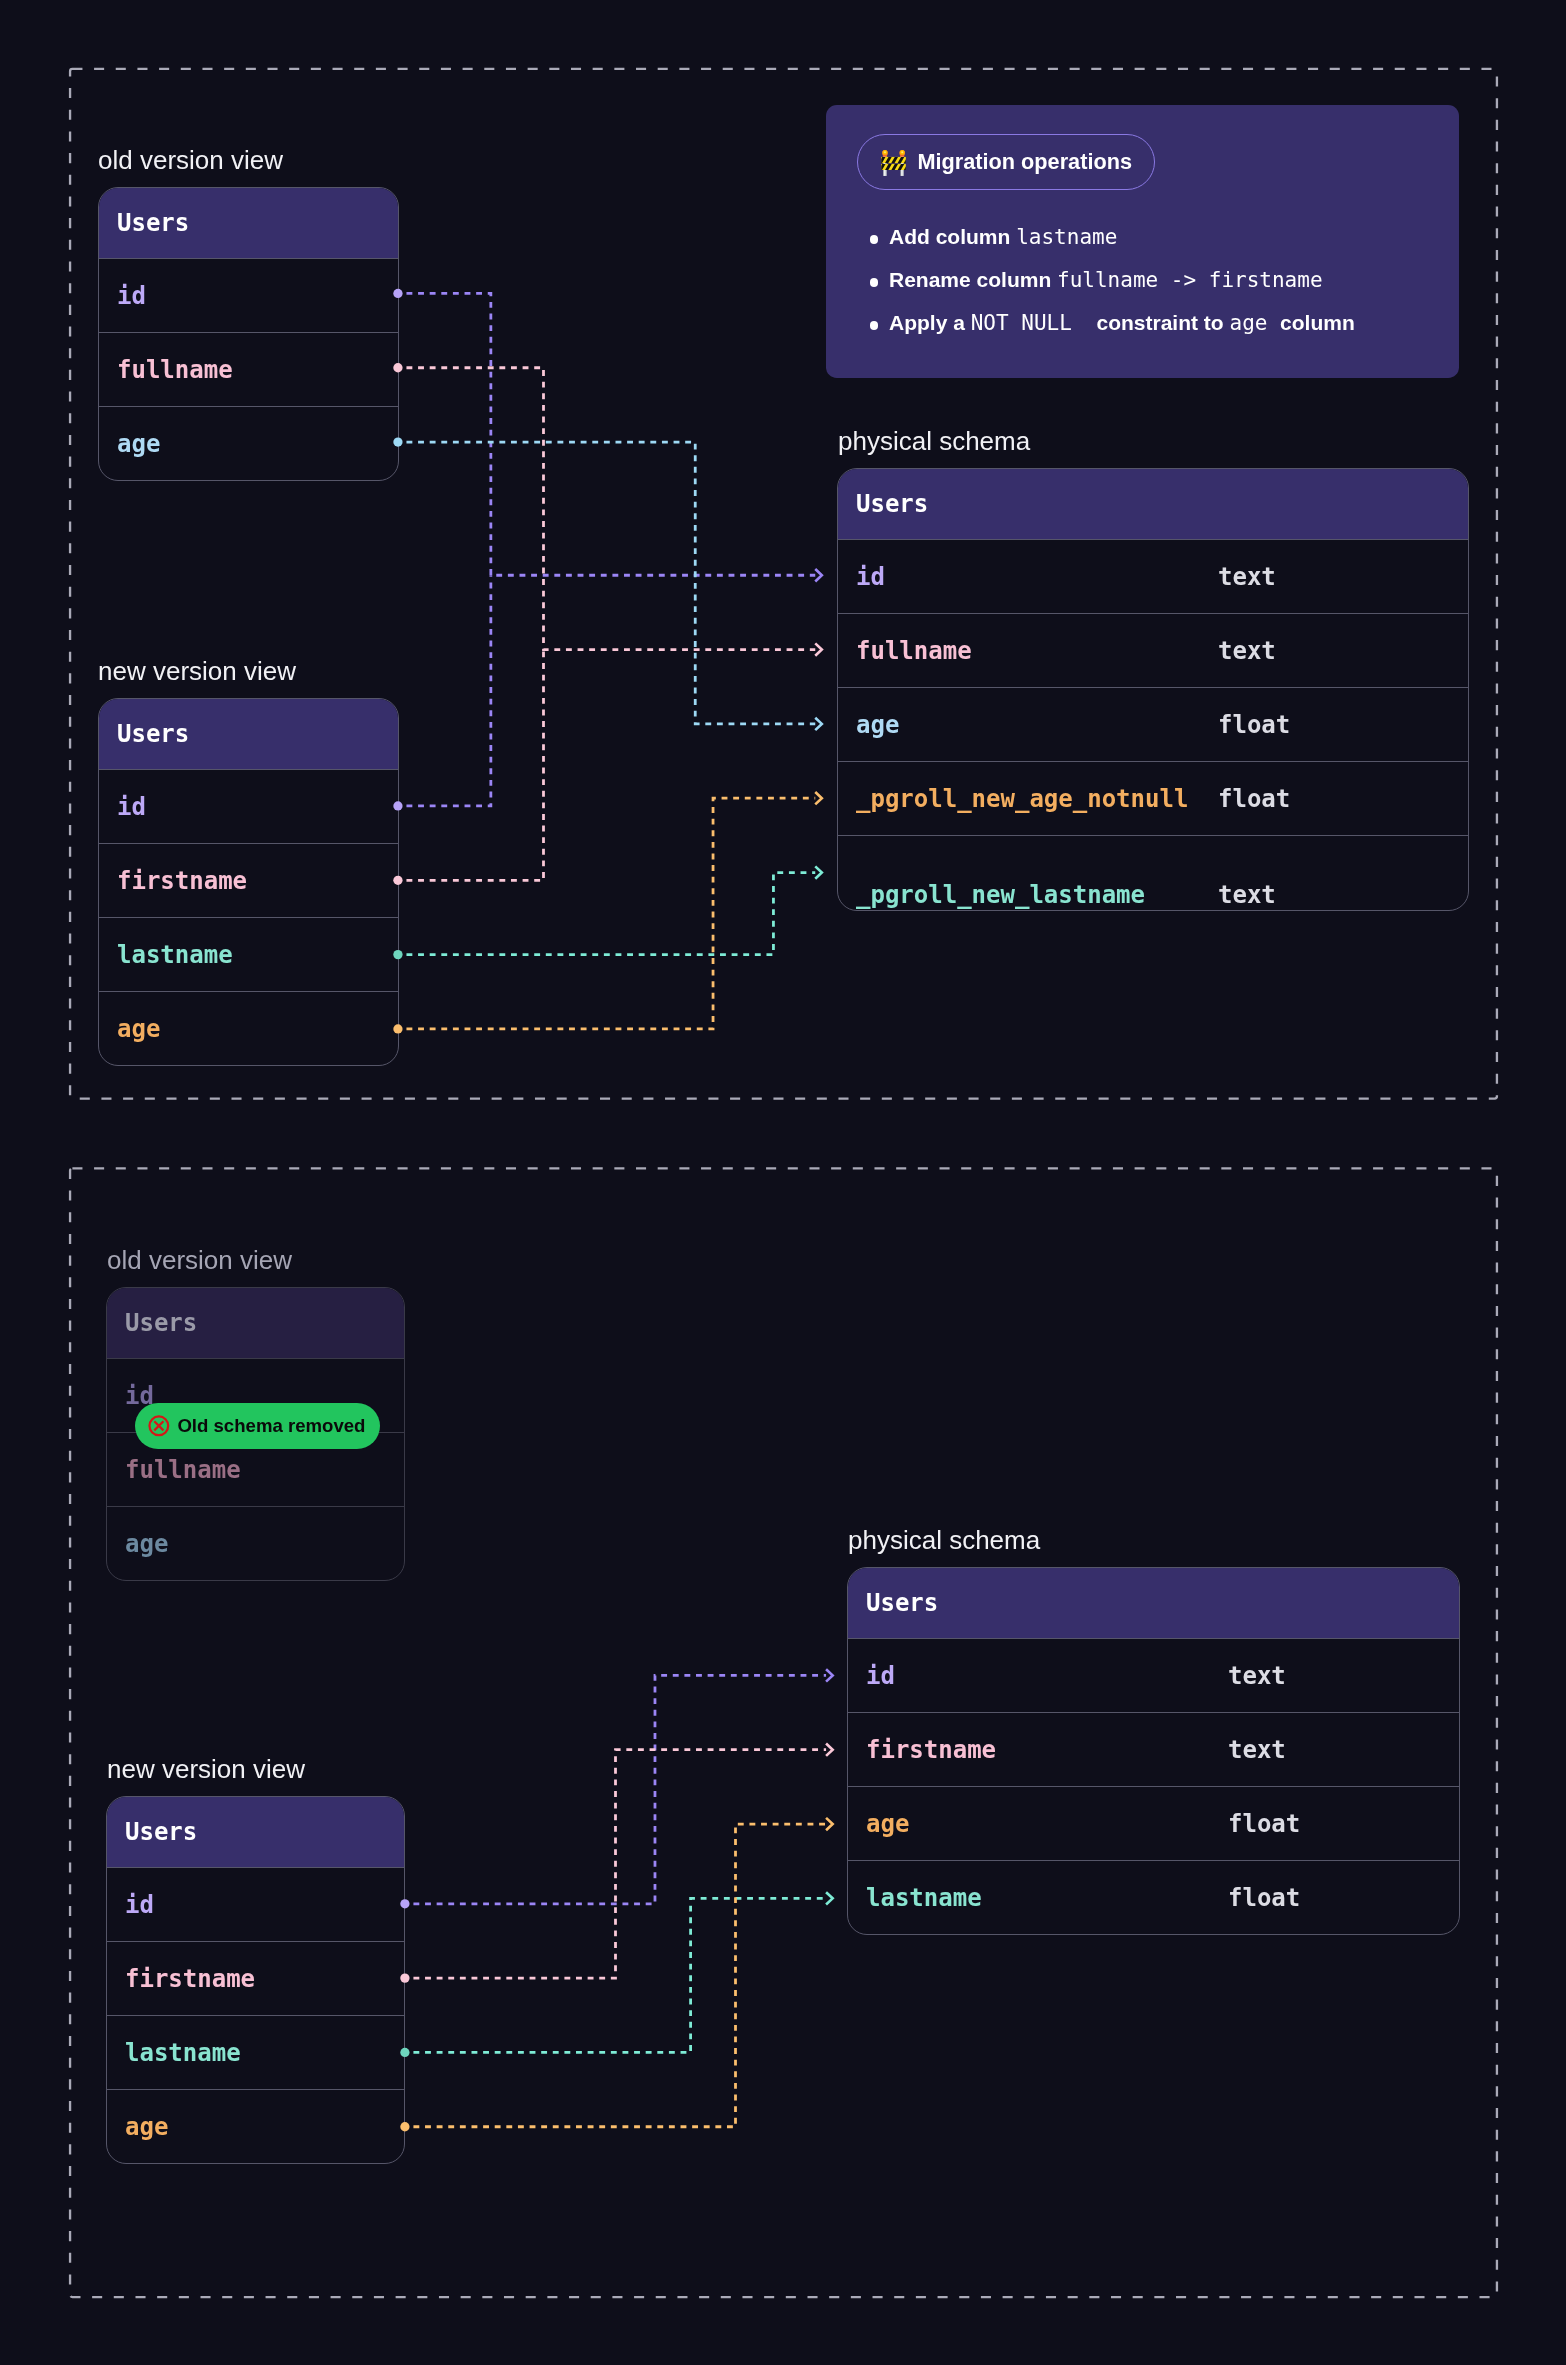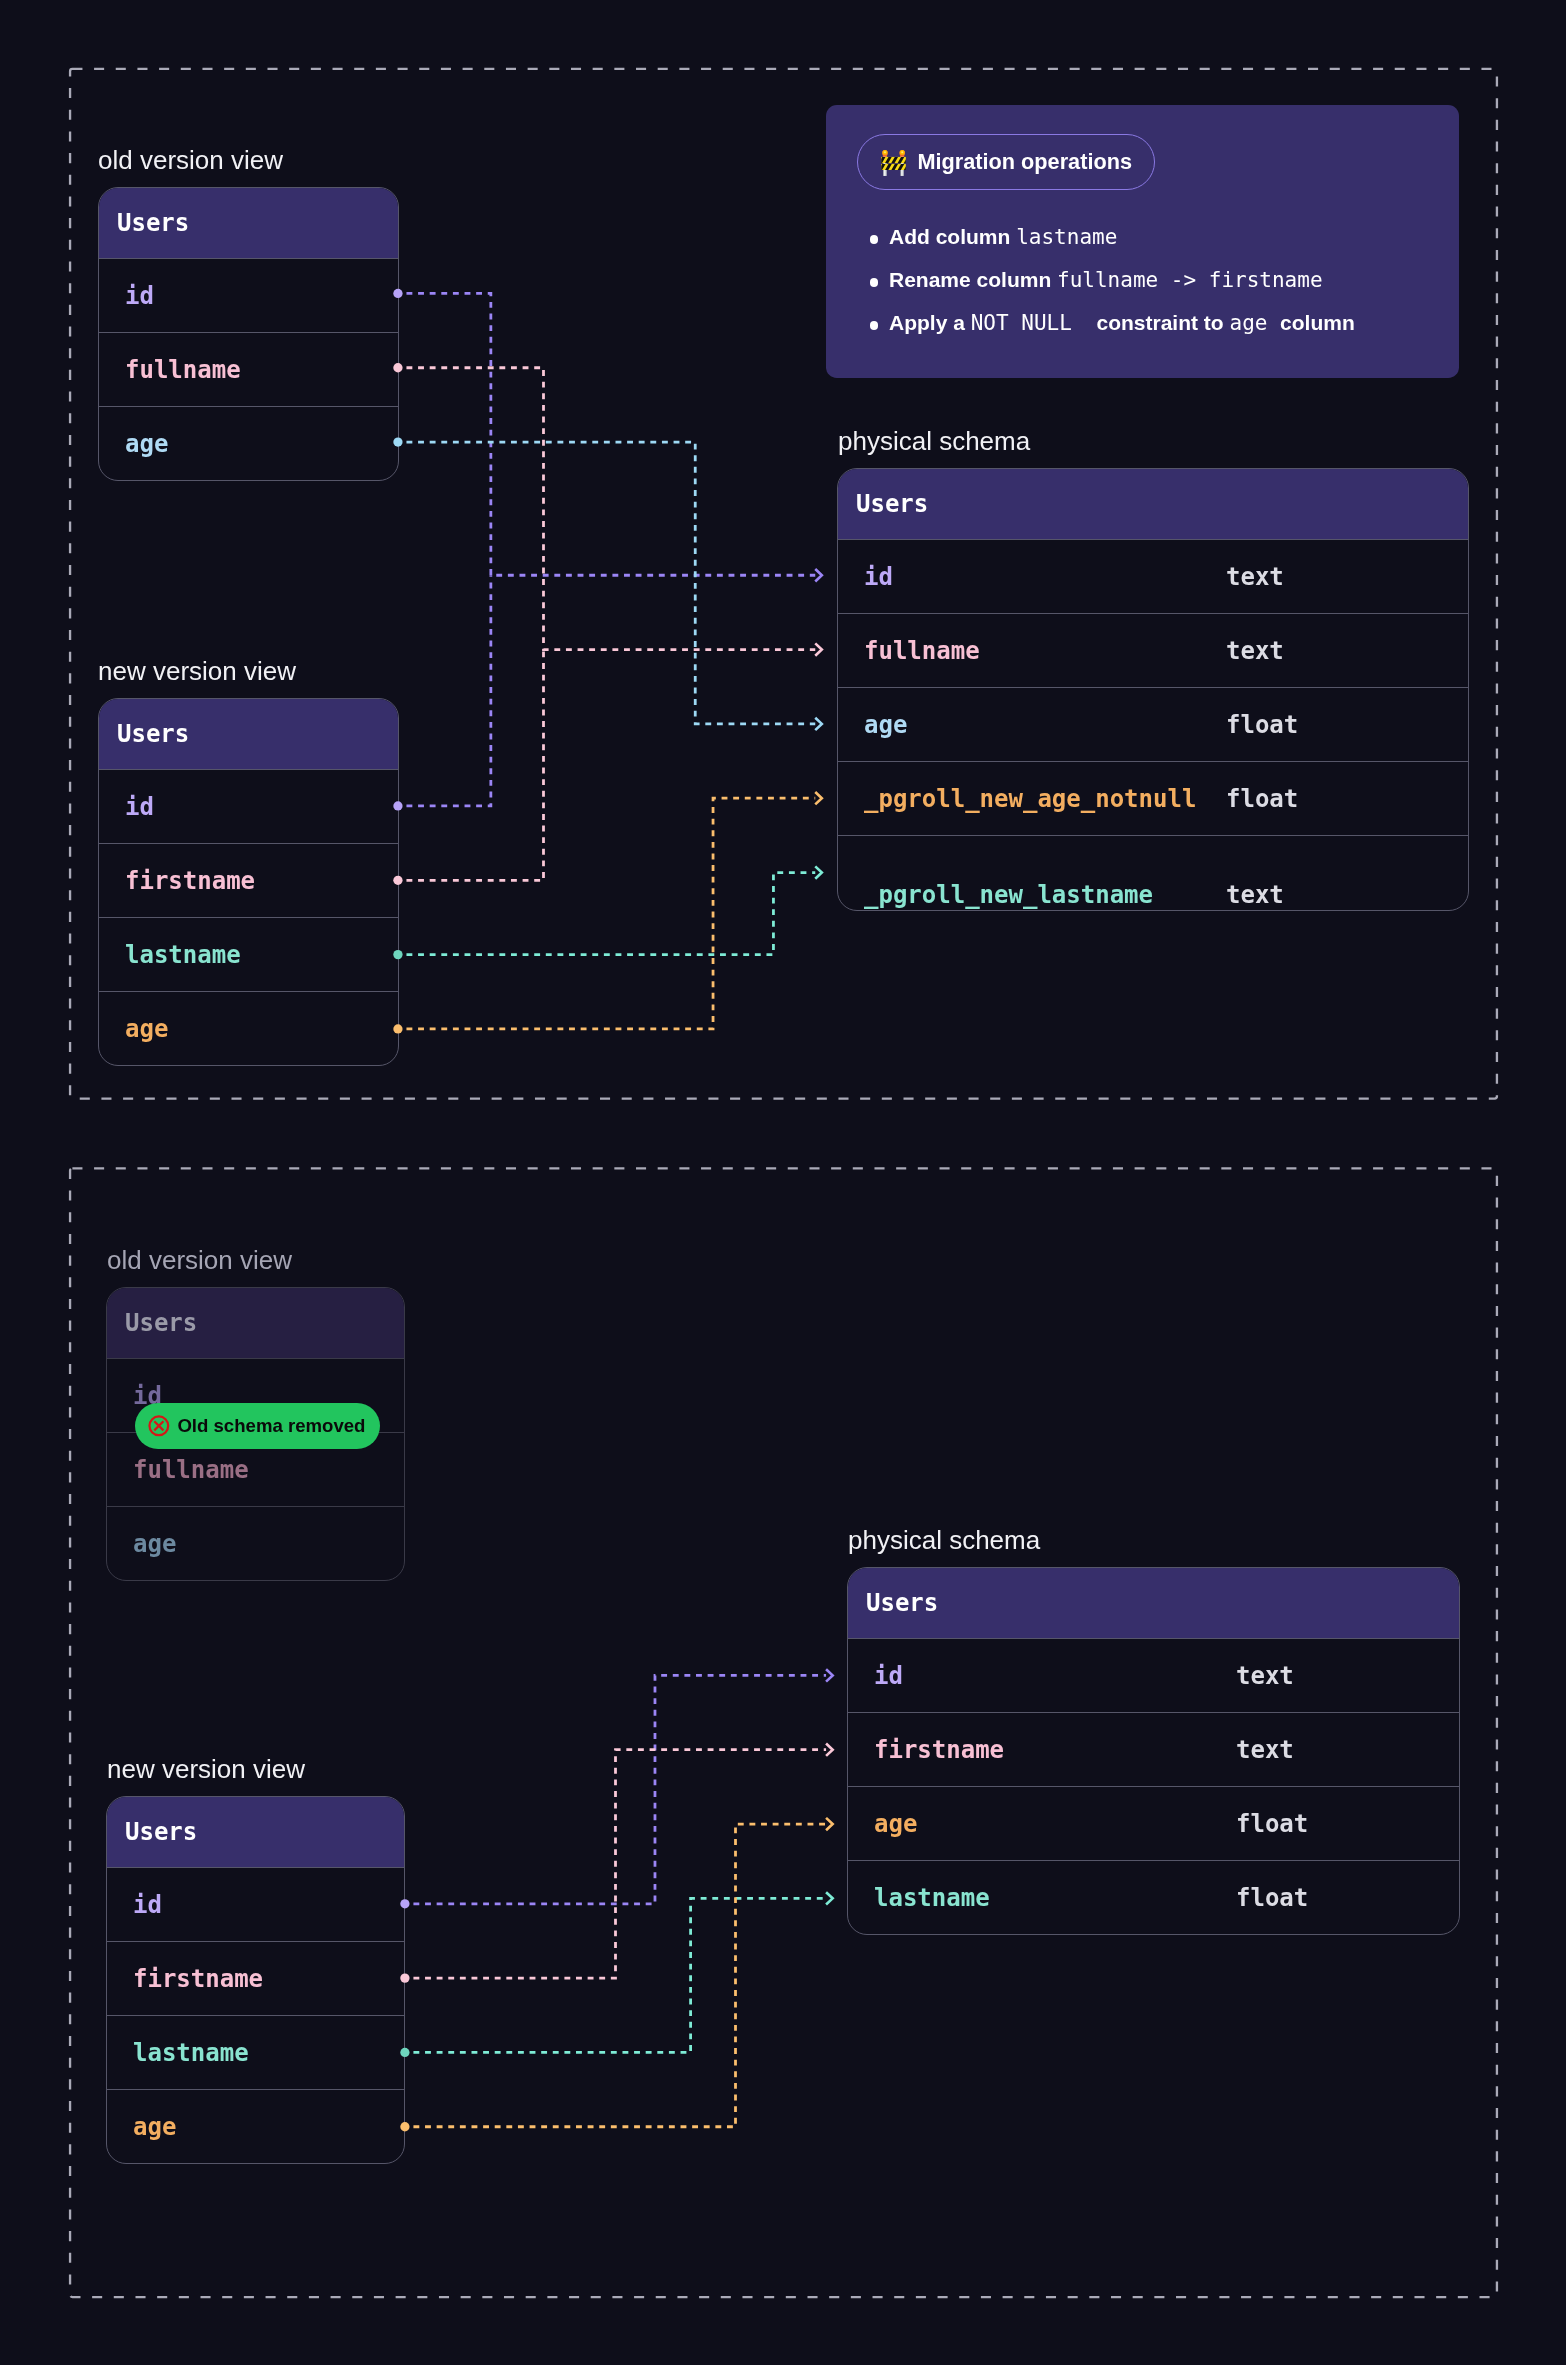--- a/index.html
+++ b/index.html
@@ -10,21 +10,21 @@
   .badge{background:#6353c8;color:#ffffff;font-weight:bold;border-radius:12.4px;
          display:flex;align-items:center;justify-content:center;z-index:5;font-size:25px;}
   .vlabel{color:#f1f1f5;white-space:nowrap;line-height:29px;font-size:26px;}
   .tbl{border:1.2px solid #565669;border-radius:20px;background:#0e0e1a;overflow:hidden;z-index:3;}
   .thdr{color:#ffffff;font-family:"DejaVu Sans Mono",monospace;font-weight:bold;
         display:flex;align-items:center;box-sizing:border-box;height:70px;
         padding-left:18px;font-size:24px;background:#372f6b;}
   .trow{border-top:1.2px solid #565669;display:flex;align-items:center;
         font-family:"DejaVu Sans Mono",monospace;font-weight:bold;box-sizing:border-box;
         height:74px;padding-left:18px;font-size:24px;}
-  .cname{display:inline-block;flex:0 0 auto;margin-left:8px;}
+  .cname{display:inline-block;flex:0 0 auto;}
   .ctype{font-family:"DejaVu Sans Mono",monospace;font-weight:bold;color:#dcdce4;}
   .opsbox{background:#372f6b;border-radius:10.8px;}
   .opspill{border:1.2px solid #8a79e3;border-radius:31px;display:flex;align-items:center;
            color:#fff;font-weight:bold;font-size:21.7px;}
   .opsitem{color:#fff;white-space:nowrap;position:relative;font-size:21px;}
   .bdot{position:absolute;border-radius:50%;background:#fff;}
   .mono{font-family:"DejaVu Sans Mono",monospace;font-weight:normal;font-size:21px;}
   .pillrm{background:#22c55e;border-radius:31px;display:flex;align-items:center;color:#0a0a0a;
           font-weight:bold;z-index:60;font-size:18.6px;}
   svg.wires{position:absolute;left:0;top:0;width:1567px;height:2366px;overflow:visible;z-index:8;}

